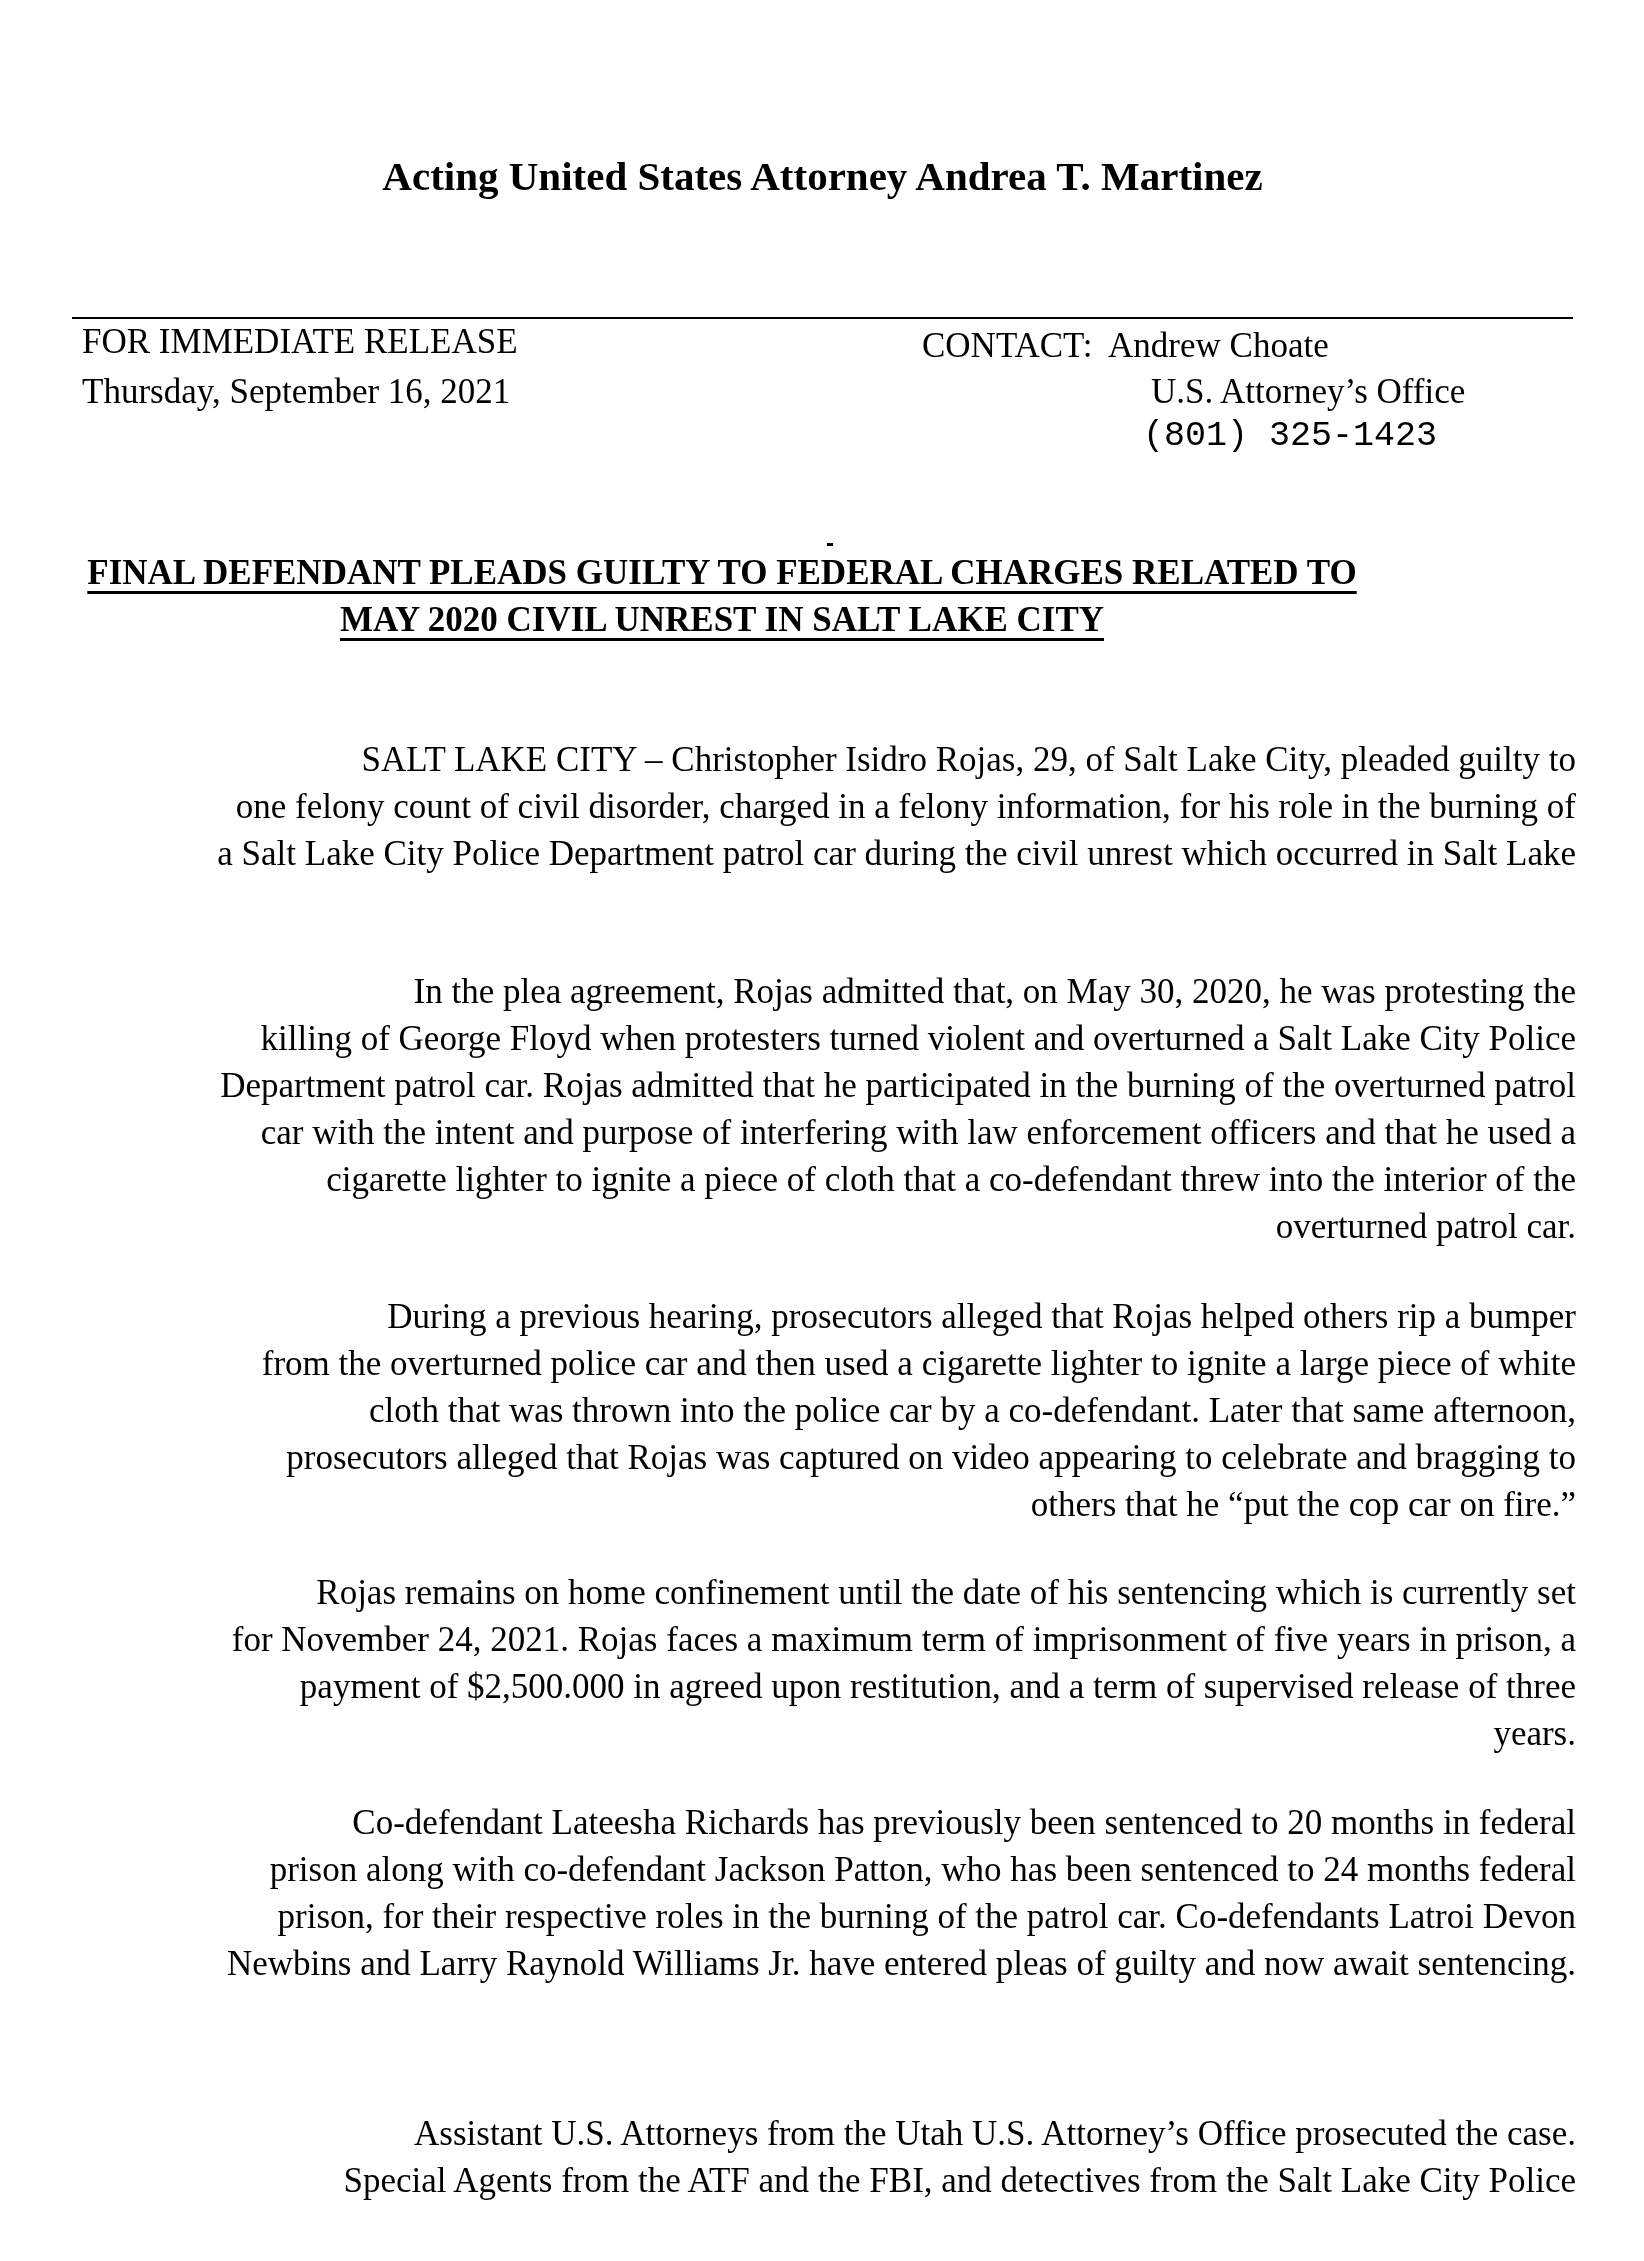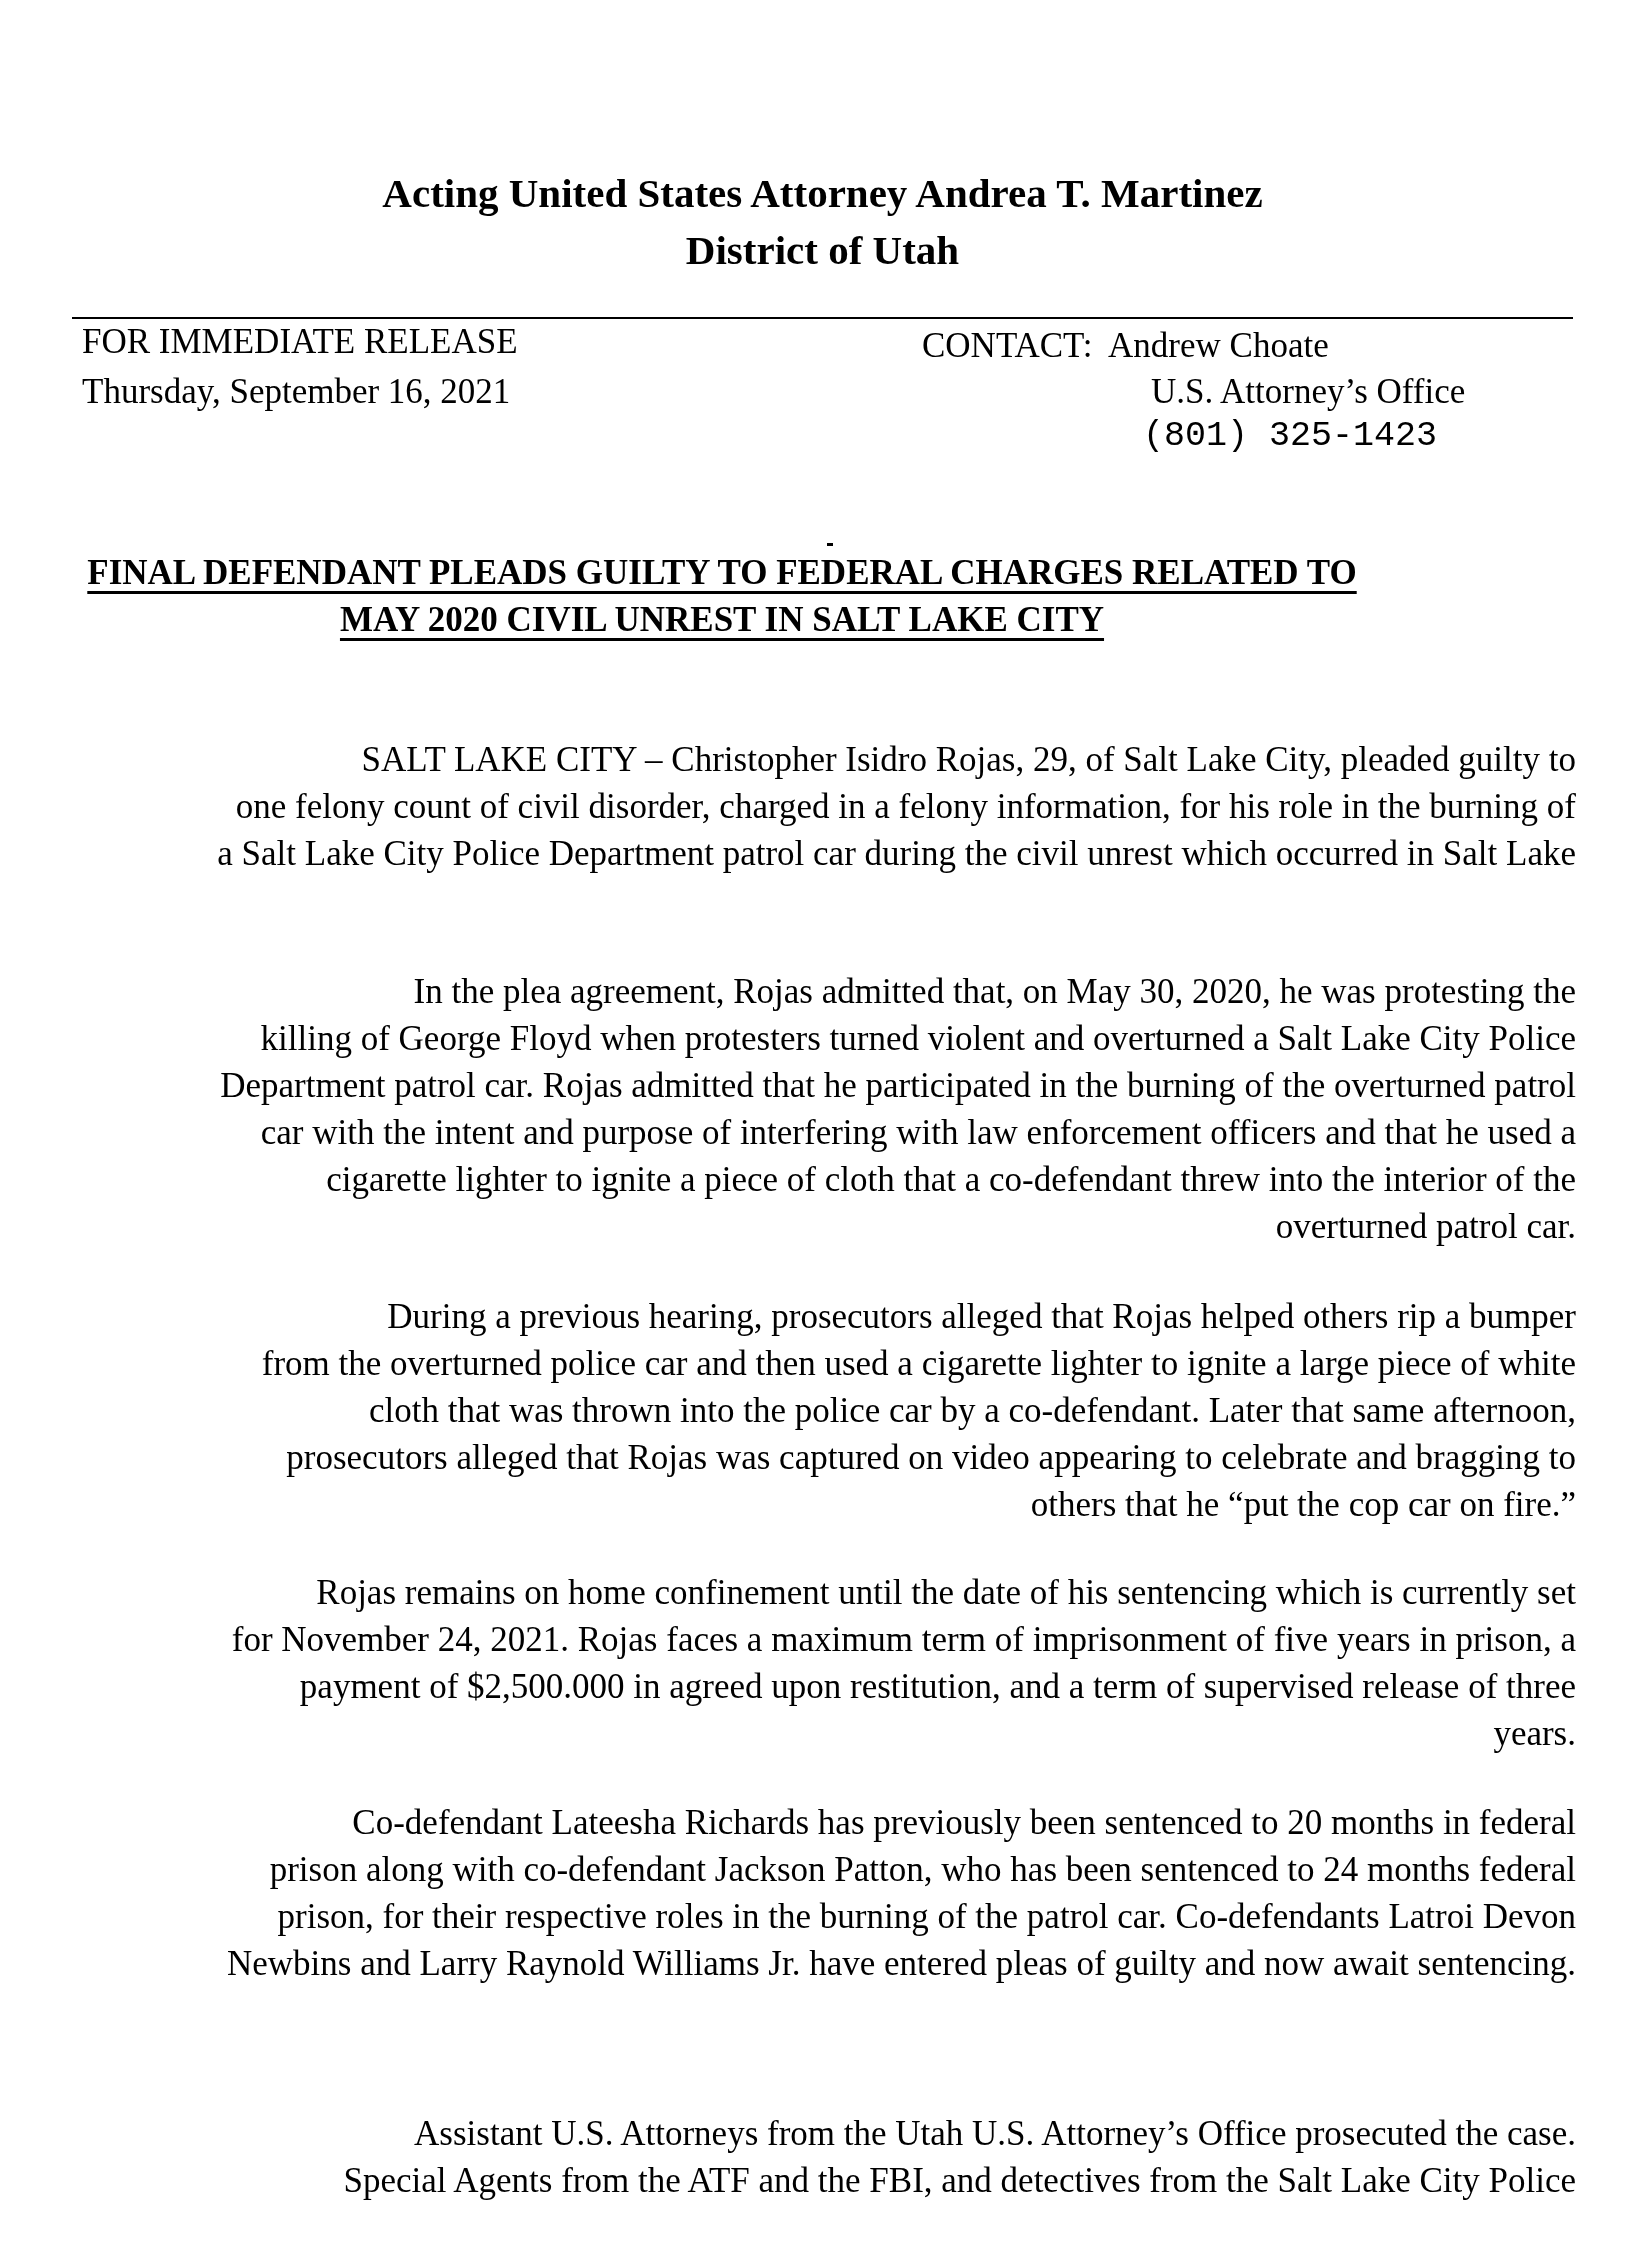--- a/index.html
+++ b/index.html
@@ -5,21 +5,21 @@
     html, body { margin: 0; padding: 0; background: #ffffff; }
     body {
       width: 1645px; height: 2261px; position: relative; overflow: hidden;
       font-family: "Liberation Serif", "DejaVu Serif", serif; color: #000000;
     }
     .page { position: absolute; left: 0; top: 0; width: 1645px; height: 2261px; }
     .header-title {
       position: absolute; left: 0; width: 1645px; text-align: center;
       font-weight: bold; font-size: 41px; line-height: 1;
     }
-    #office-title { top: 173px; }
+    #office-title { top: 156px; }
     #district-title { top: 230px; }
     .rule {
       position: absolute; left: 72px; width: 1501px; top: 317px;
       height: 2.1px; background: #000000;
     }
     .meta { position: absolute; font-size: 35px; line-height: 1; }
     #release-label { left: 82px; top: 324px; }
     #release-date { left: 82px; top: 374px; }
     #contact-line { left: 922px; top: 328px; white-space: pre; }
     #contact-office { left: 1143px; top: 374px; margin-left: 8px; }
@@ -46,21 +46,20 @@
     #para-5 { top: 1799px; }
     #para-6 { top: 2110px; left: 72px; }
     .line { display: block; white-space: nowrap; }
   </style>
 </head>
 <body>
 
 <div class="page">
 
   <div class="header-title" id="office-title">Acting United States Attorney Andrea T. Martinez</div>
-  <div class="header-title" id="district-title">District of Utah</div>
 
   <div class="rule"></div>
 
   <div class="meta" id="release-label">FOR IMMEDIATE RELEASE</div>
   <div class="meta" id="release-date">Thursday, September 16, 2021</div>
 
   <div class="meta" id="contact-line"><span>CONTACT:</span>  <span>Andrew Choate</span></div>
   <div class="meta" id="contact-office">U.S. Attorney’s Office</div>
   <div class="meta" id="contact-phone">(801) 325-1423</div>
 

